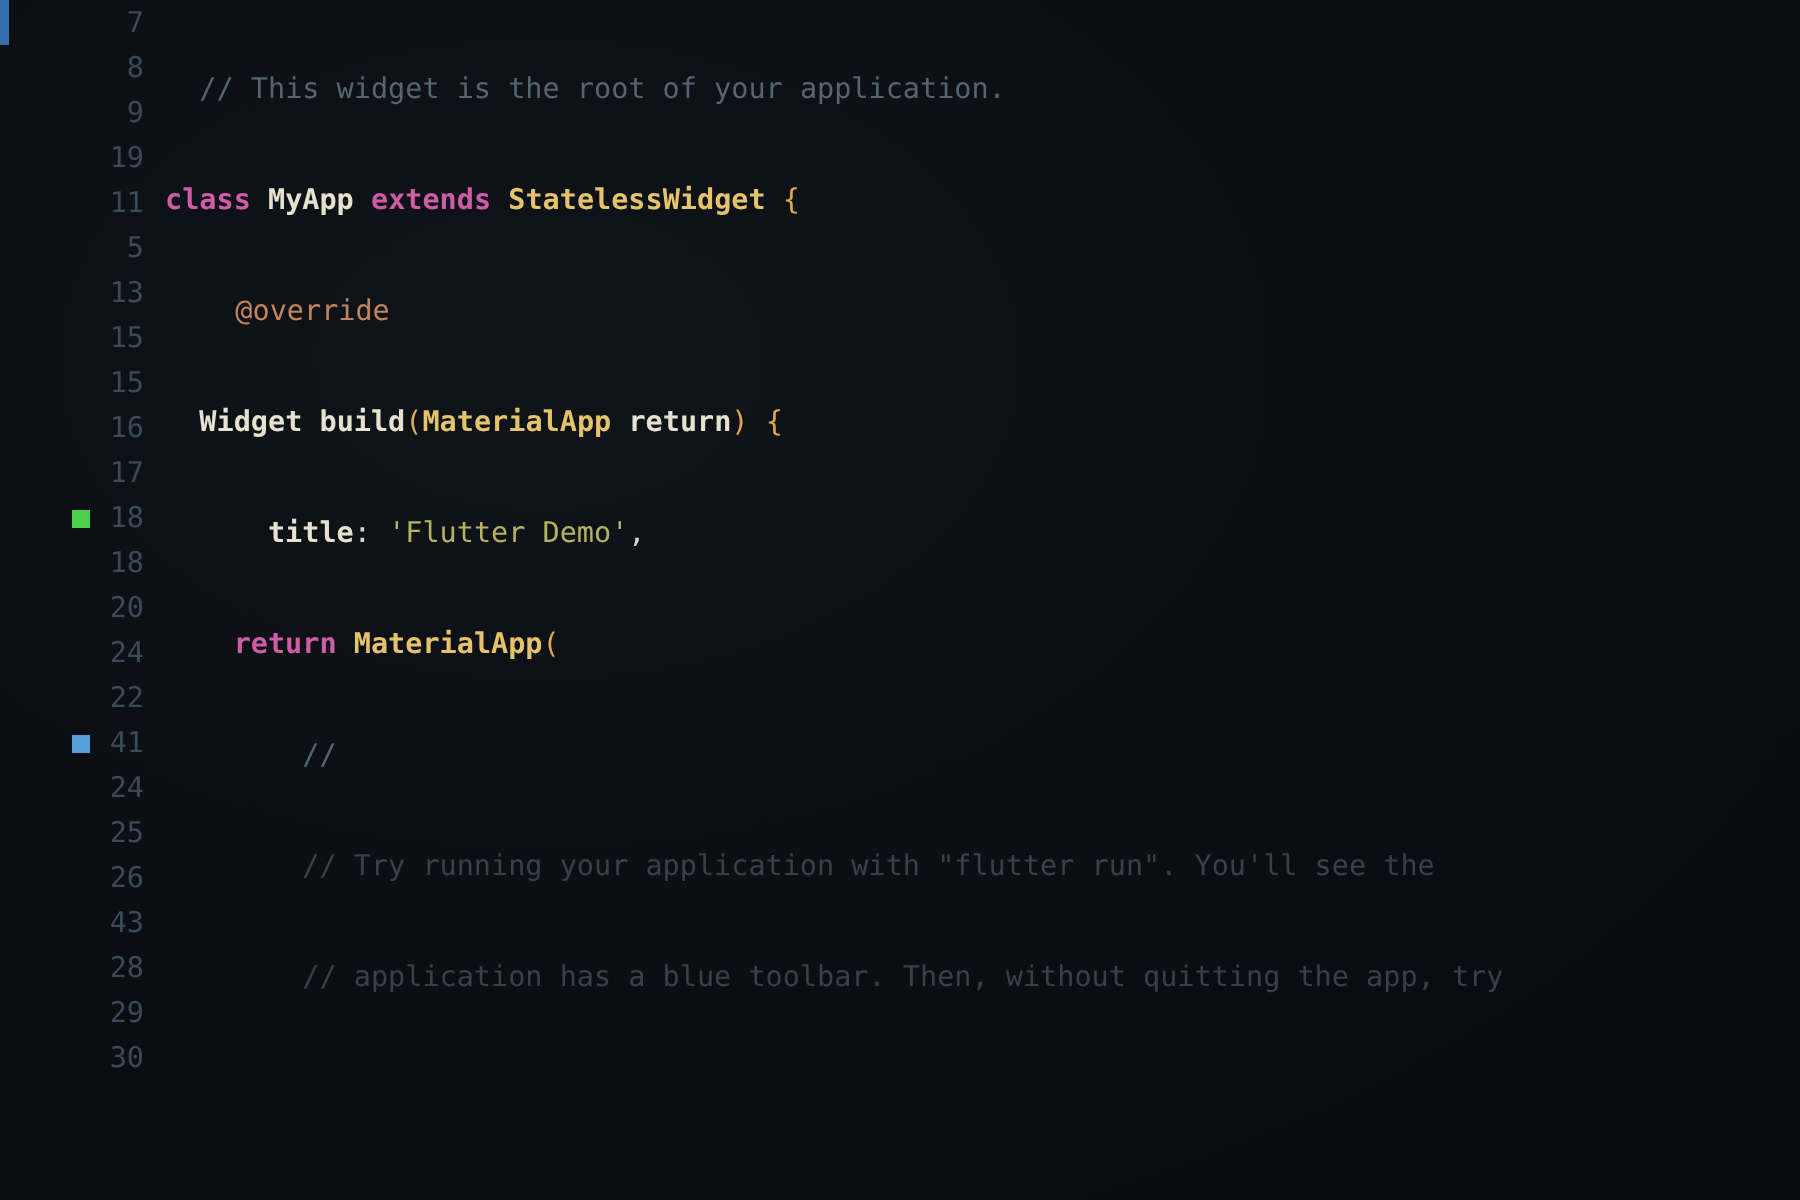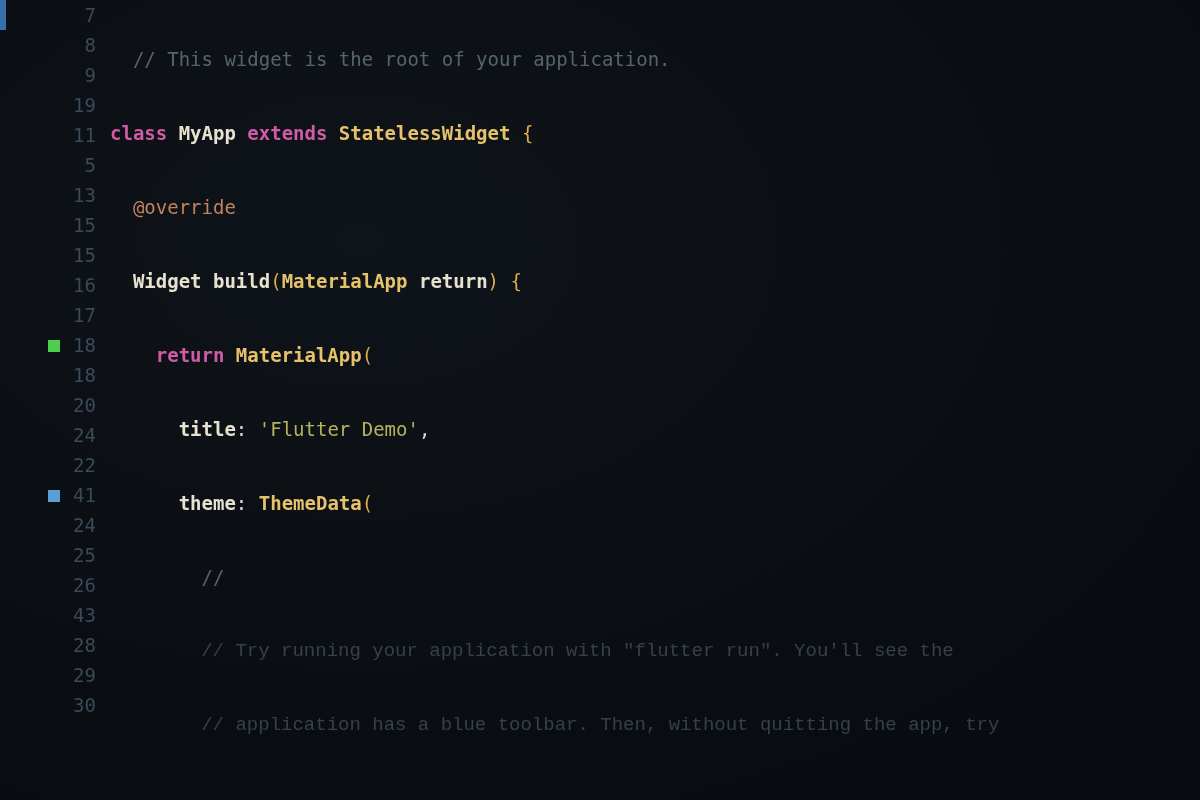--- a/index.html
+++ b/index.html
@@ -59,27 +59,27 @@
     white-space: pre;
   }
   .line {
     height: 30px;
     line-height: 30px;
     color: #aeb9c1;
   }
   .kw   { color: #d05ba6; font-weight: 600; }  
   .type { color: #e6c26a; font-weight: 600; }  
   .name { color: #e7e2cf; font-weight: 600; }  
-  .ann  { color: #c2845d; }                    
+  .ann  { color: #c2845d; margin-left: 24px; }                    
   .str  { color: #b6b35e; }                    
   .punc { color: #e2a84b; }                    
   .punc2{ color: #cfd8dc; }                    
   .cmt  { color: #556570; font-style: normal; }
   .faded .cmt { color: #3e4a54; }
-  .faded      { filter: blur(0.5px); opacity: 0.85; font-family: Liberation Mono, monospace; }
+  .faded      { filter: blur(0.5px); opacity: 0.85; }
 </style>
 </head>
 <body>
 
 <div class="editor">
 
   <div class="gutter">
     <div class="ln"><span class="active-bar"></span><span>7</span></div>
     <div class="ln">8</div>
     <div class="ln">9</div>
@@ -104,23 +104,22 @@
     <div class="ln">28</div>
     <div class="ln">29</div>
     <div class="ln">30</div>
   </div>
 
   <div class="code">
     <div class="line">  <span class="cmt">// This widget is the root of your application.</span></div>
     <div class="line"><span class="kw">class</span> <span class="name">MyApp</span> <span class="kw">extends</span> <span class="type">StatelessWidget</span> <span class="punc">{</span></div>
     <div class="line">  <span class="ann">@override</span></div>
     <div class="line">  <span class="name">Widget</span> <span class="name">build</span><span class="punc">(</span><span class="type">MaterialApp</span> <span class="name">return</span><span class="punc">)</span> <span class="punc">{</span></div>
+    <div class="line">      <span class="name">title</span><span class="punc2">:</span> <span class="str">'Flutter Demo'</span><span class="punc2">,</span></div>
     <div class="line">    <span class="kw">return</span> <span class="type">MaterialApp</span><span class="punc">(</span></div>
-    <div class="line">      <span class="name">title</span><span class="punc2">:</span> <span class="str">'Flutter Demo'</span><span class="punc2">,</span></div>
-    <div class="line">      <span class="name">theme</span><span class="punc2">:</span> <span class="type">ThemeData</span><span class="punc">(</span></div>
     <div class="line">        <span class="cmt">//</span></div>
     <div class="line faded">        <span class="cmt">// Try running your application with "flutter run". You'll see the</span></div>
     <div class="line faded">        <span class="cmt">// application has a blue toolbar. Then, without quitting the app, try</span></div>
     
     
     
     
     
     
     

